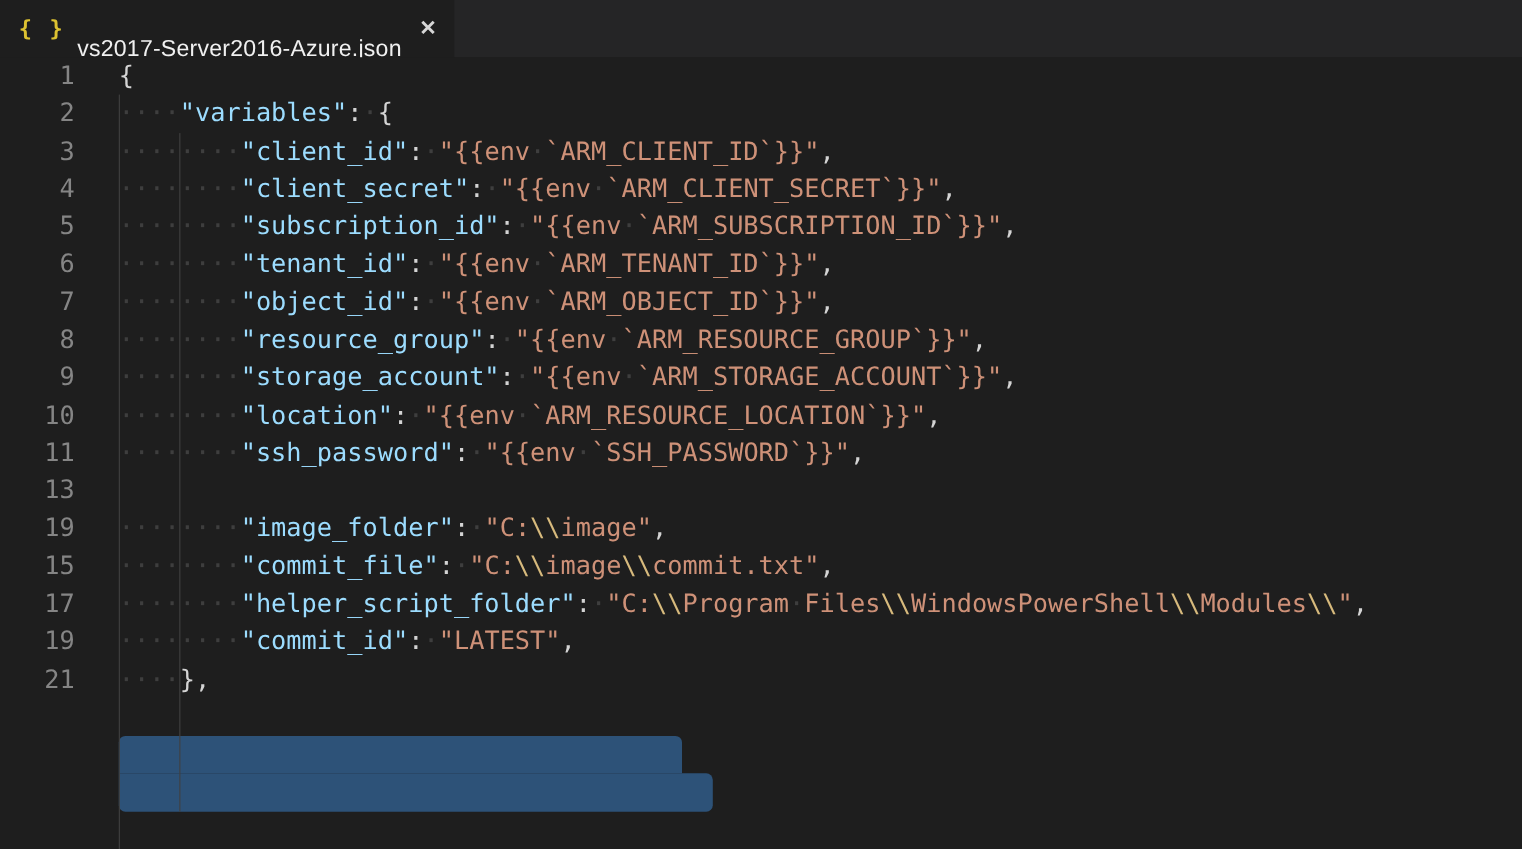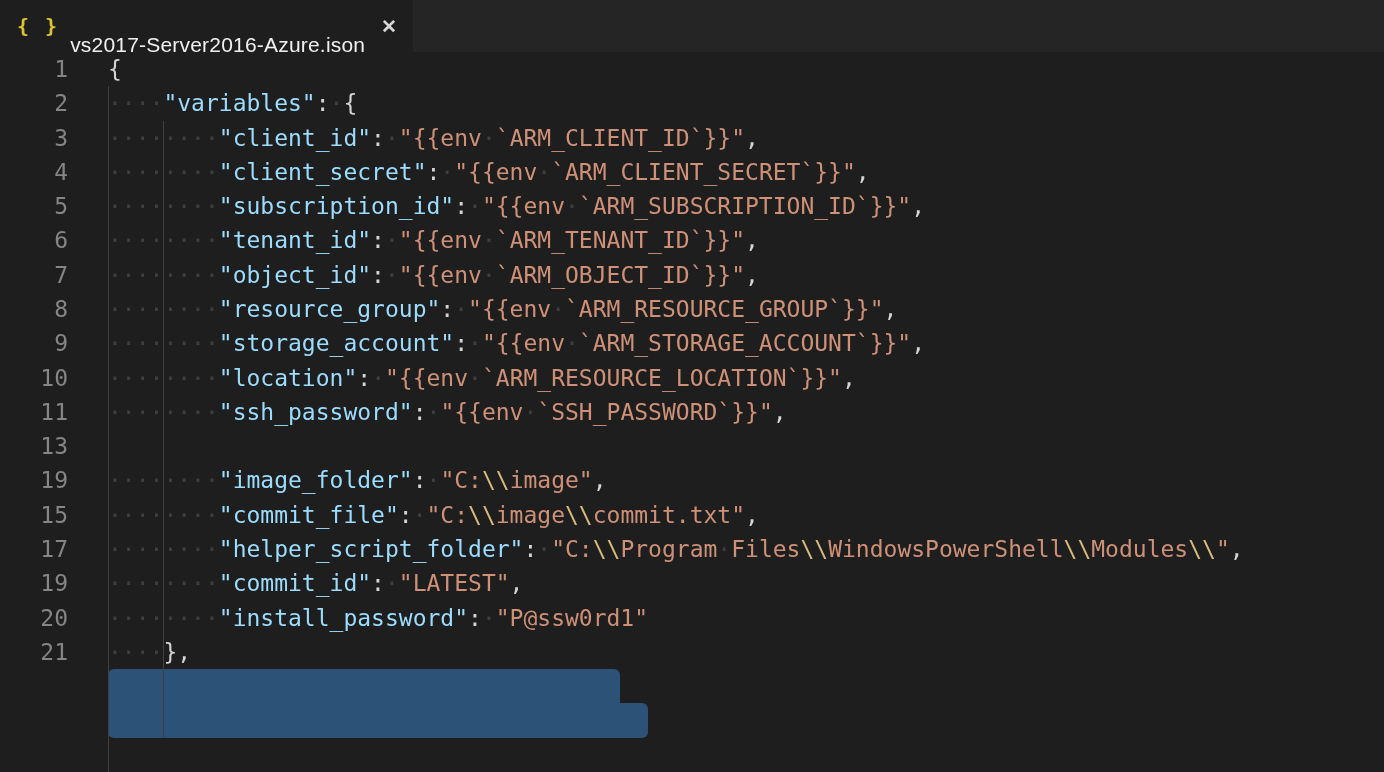--- a/index.html
+++ b/index.html
@@ -145,21 +145,17 @@
       </div>
       <div class="line">
         <span class="ln">17</span>
         <span class="lc"><span class="tok-ws">········</span><span class="tok-key">"helper_script_folder"</span><span class="tok-punc">:</span><span class="tok-ws">·</span><span class="tok-str">"C:</span><span class="tok-esc">\\</span><span class="tok-str">Program</span><span class="tok-ws">·</span><span class="tok-str">Files</span><span class="tok-esc">\\</span><span class="tok-str">WindowsPowerShell</span><span class="tok-esc">\\</span><span class="tok-str">Modules</span><span class="tok-esc">\\</span><span class="tok-str">"</span><span class="tok-punc">,</span></span>
       </div>
       <div class="line">
         <span class="ln">19</span>
         <span class="lc"><span class="tok-ws">········</span><span class="tok-key">"commit_id"</span><span class="tok-punc">:</span><span class="tok-ws">·</span><span class="tok-str">"LATEST"</span><span class="tok-punc">,</span></span>
       </div>
       <div class="line">
-        <span class="ln">20</span>
-        <span class="lc"><span class="tok-ws">········</span><span class="tok-key">"install_password"</span><span class="tok-punc">:</span><span class="tok-ws">·</span><span class="tok-str">"P@ssw0rd1"</span></span>
-      </div>
-      <div class="line">
         <span class="ln">21</span>
         <span class="lc"><span class="tok-ws">····</span><span class="tok-punc">},</span></span>
       </div>
     </div>
 </div>
 
 </body></html>

